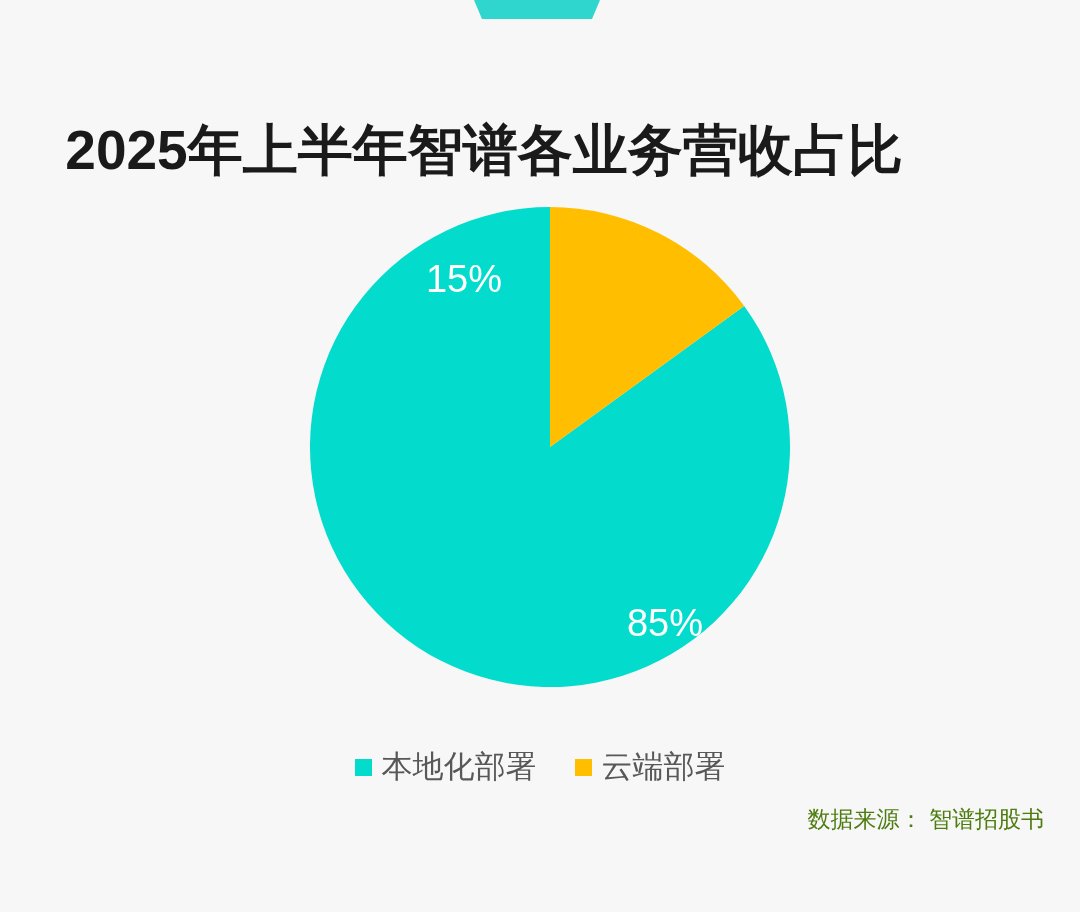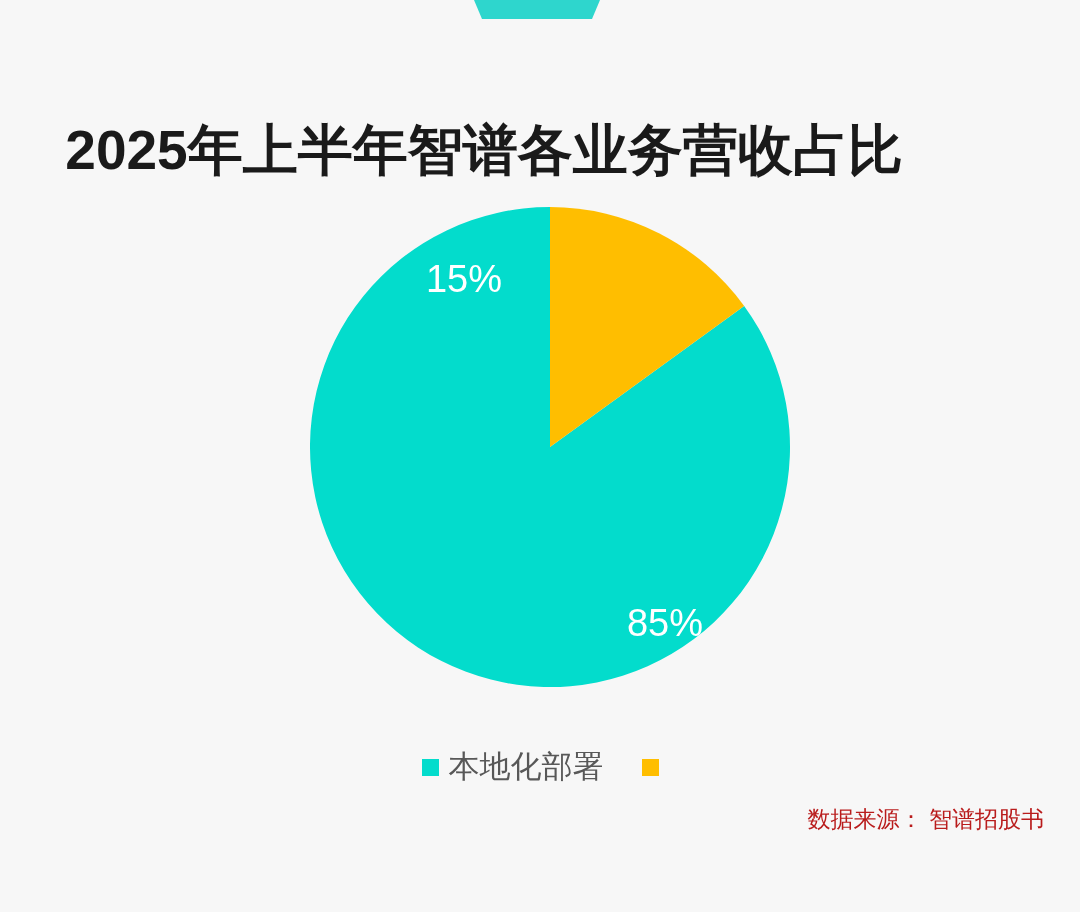--- a/index.html
+++ b/index.html
@@ -89,21 +89,21 @@
   }
 
   
   .source {
     position: absolute;
     right: 36px;
     top: 802px;
     text-align: left;
     font-size: 23px;
     line-height: 34px;
-    color: #b91c1c;
+    color: #4d7c0f;
   }
   .source div {
     white-space: nowrap;
   }
 </style>
 </head>
 <body style="background: rgb(247, 247, 247);">
 
 <div class="deco-bar">
   <svg width="126" height="19" viewBox="0 0 126 19" xmlns="http://www.w3.org/2000/svg">
@@ -126,18 +126,19 @@
   </svg>
 </div>
 
 <div class="legend">
   <div class="legend-item">
     <span class="legend-swatch" id="legend-swatch-0" style="background: rgb(3, 220, 204);"></span>
     <span class="legend-label">本地化部署</span>
   </div>
   <div class="legend-item">
     <span class="legend-swatch" id="legend-swatch-1" style="background: rgb(255, 190, 0);"></span>
+    <span class="legend-label">云端部署</span>
   </div>
 </div>
 
 <div class="source">
   <div>数据来源： 智谱招股书</div>
 </div>
 
 </body></html>

